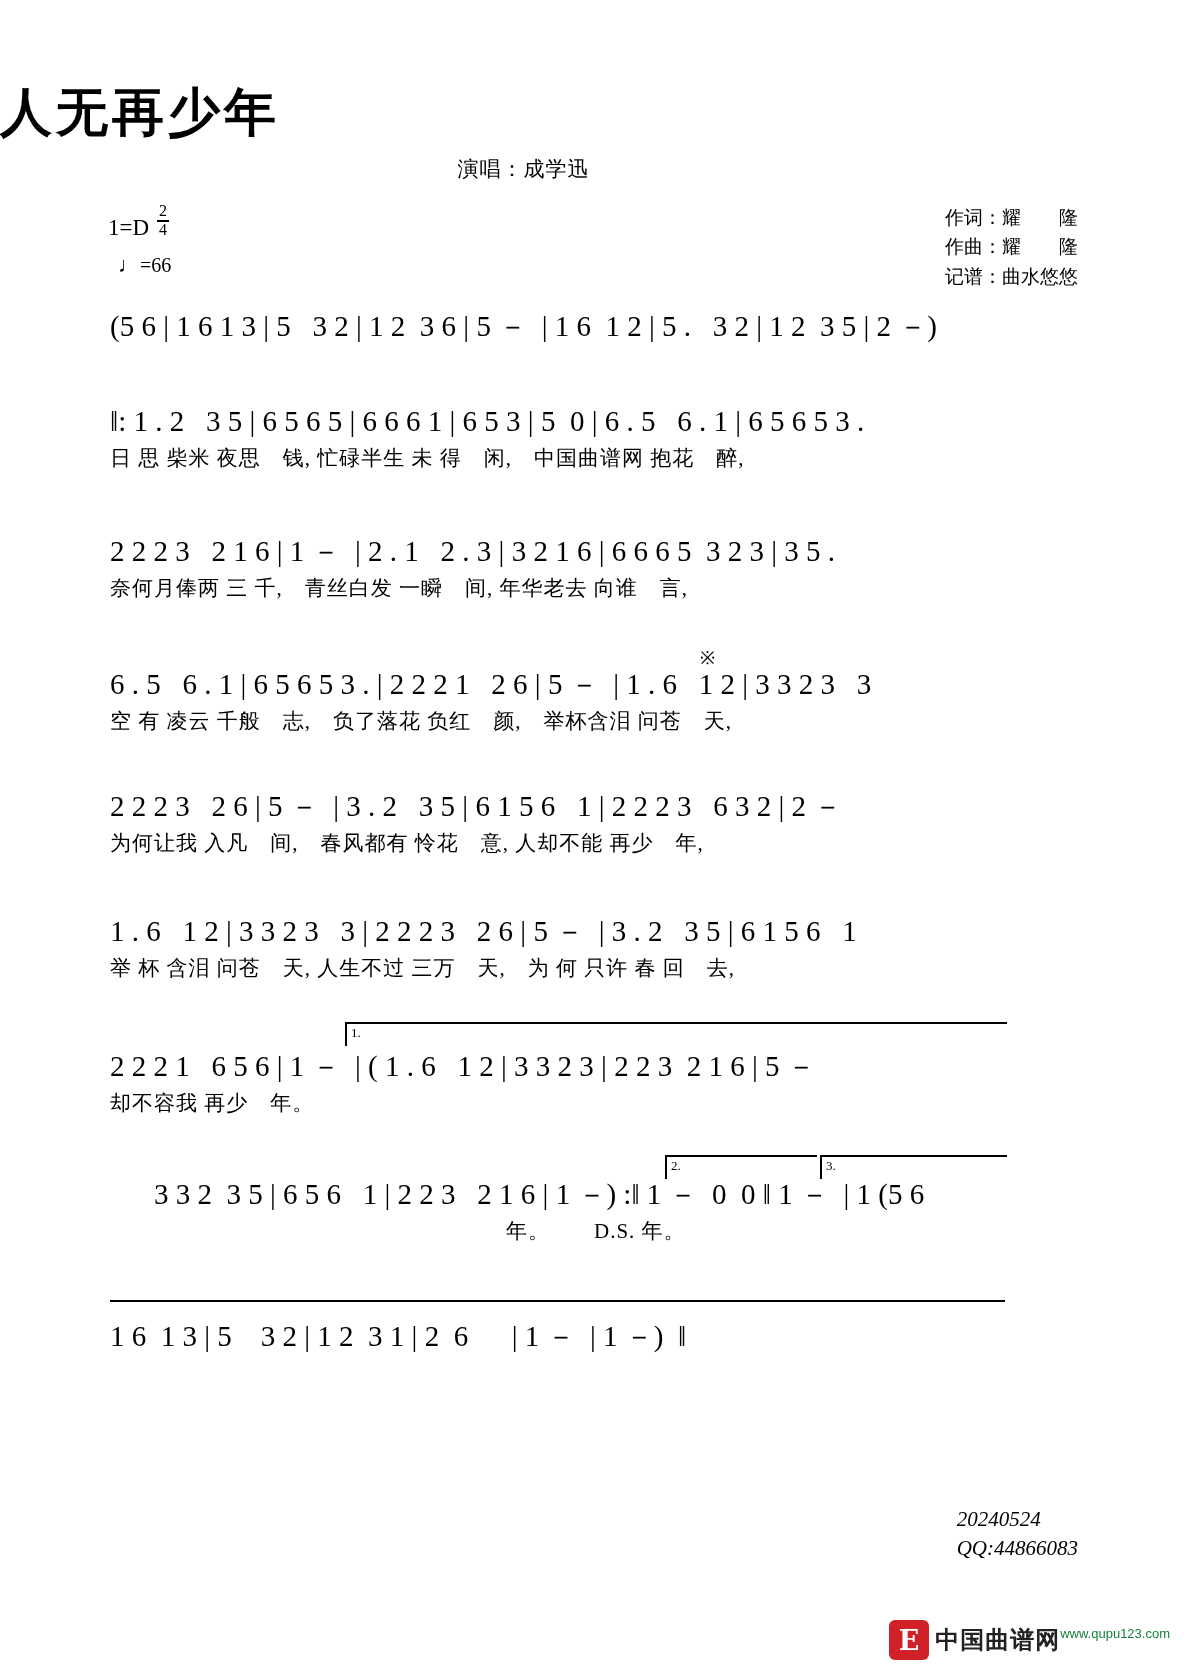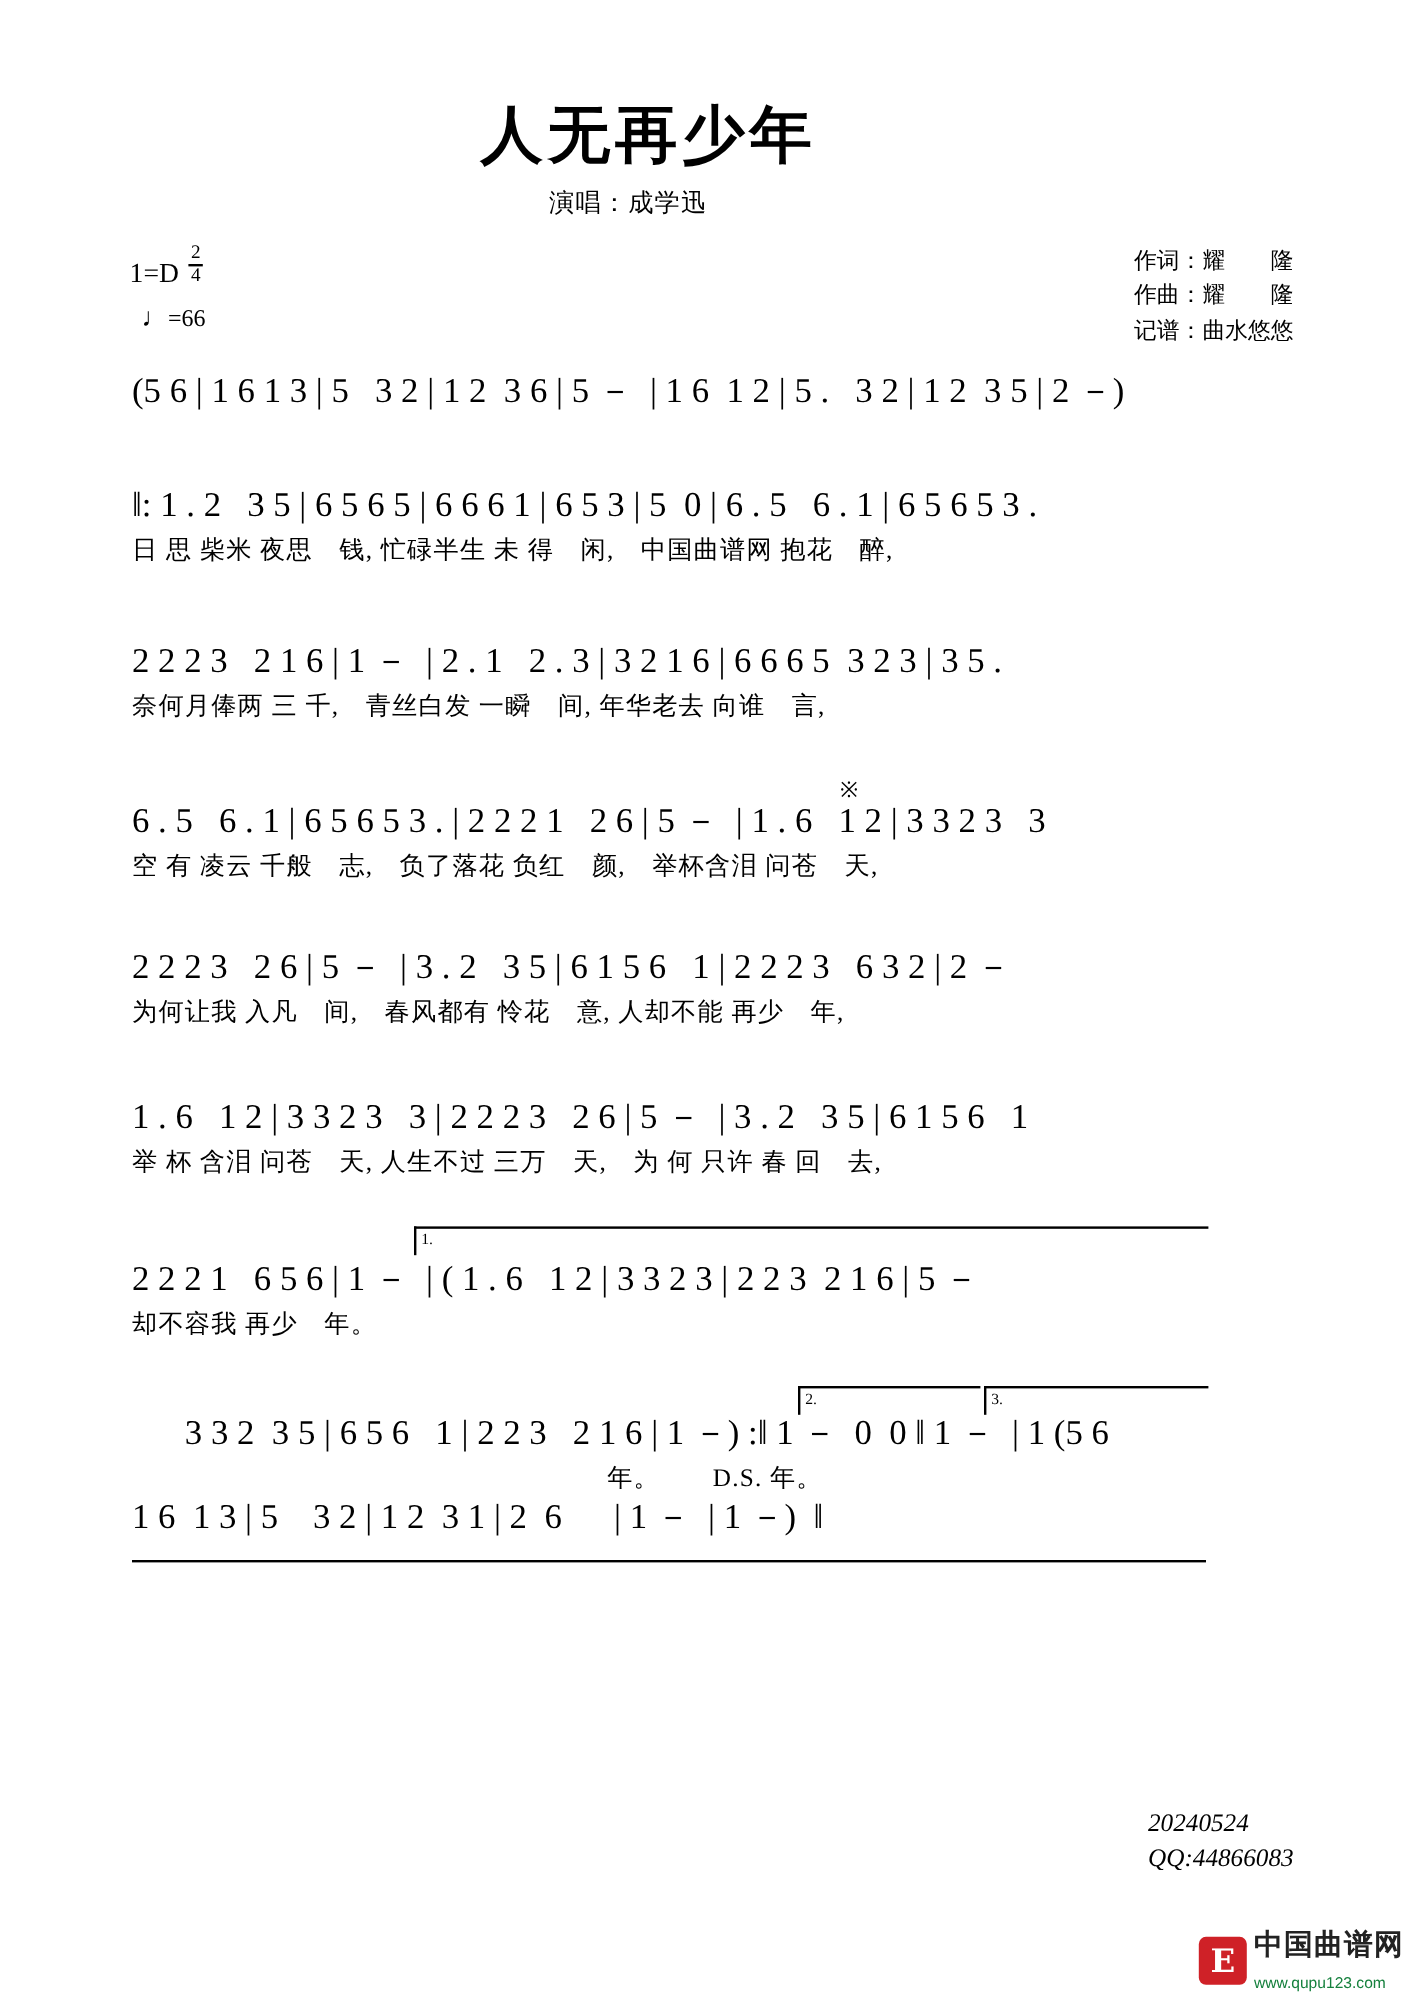--- a/index.html
+++ b/index.html
@@ -7,21 +7,20 @@
     width:1190px;height:1680px;
     font-family:"Liberation Serif", serif;
     color:#000;
     position:relative;
     overflow:hidden;
   }
   .page{position:relative;width:1190px;height:1680px;}
 
   .title{
     position:absolute;top:78px;left:0;width:1081px;
-    text-align:center;
     font-family:"DejaVu Serif", serif;
     font-weight:bold;
     font-size:52px;
     letter-spacing:4px;
   }
   .singer{
     position:absolute;top:155px;left:0;width:1047px;
     text-align:center;
     font-size:21px;
     letter-spacing:1px;
@@ -101,21 +100,21 @@
     position:absolute;right:20px;bottom:20px;
     display:flex;align-items:center;gap:6px;
   }
   .logo .mark{
     width:40px;height:40px;border-radius:6px;
     background:#cf2127;color:#fff;
     font-weight:bold;font-size:27px;
     display:flex;align-items:center;justify-content:center;
     font-family:"DejaVu Serif", serif;
   }
-  .logo .txt{display:flex;flex-direction:column;line-height:1.1;gap:11px;}
+  .logo .txt{display:flex;flex-direction:row;line-height:1.1;}
   .logo .cn{font-size:24px;font-weight:bold;color:#222;letter-spacing:1px;}
   .logo .url{font-size:13px;color:#15803d;font-family:"Liberation Sans",sans-serif;}
 </style>
 </head>
 <body>
 
 <div class="page">
 
   <div class="title">人无再少年</div>
   <div class="singer">演唱：成学迅</div>
@@ -186,21 +185,21 @@
     <span>3.</span>
   </div>
 
   <div class="sys" style="top:1178px;margin-left:44px;">
     <div class="notes">3 3 2  3 5 | 6 5 6   1 | 2 2 3   2 1 6 | 1 －) :‖ 1 －  0  0 ‖ 1 －  | 1 (5 6</div>
     <div class="lyric">　　　　　　　　　　　　　　　　年。　　D.S. 年。</div>
   </div>
 
   <div class="ending" style="left:110px;top:1300px;width:895px;border-left:none;"></div>
 
-  <div class="sys" style="top:1248px;">
+  <div class="sys" style="top:1320px;">
     <div class="notes">1 6  1 3 | 5    3 2 | 1 2  3 1 | 2  6 　 | 1 －  | 1 －)  ‖</div>
   </div>
 
   <div class="footer">
     <div>20240524</div>
     <div>QQ:44866083</div>
   </div>
 
   <div class="logo">
     <div class="mark">E</div>

